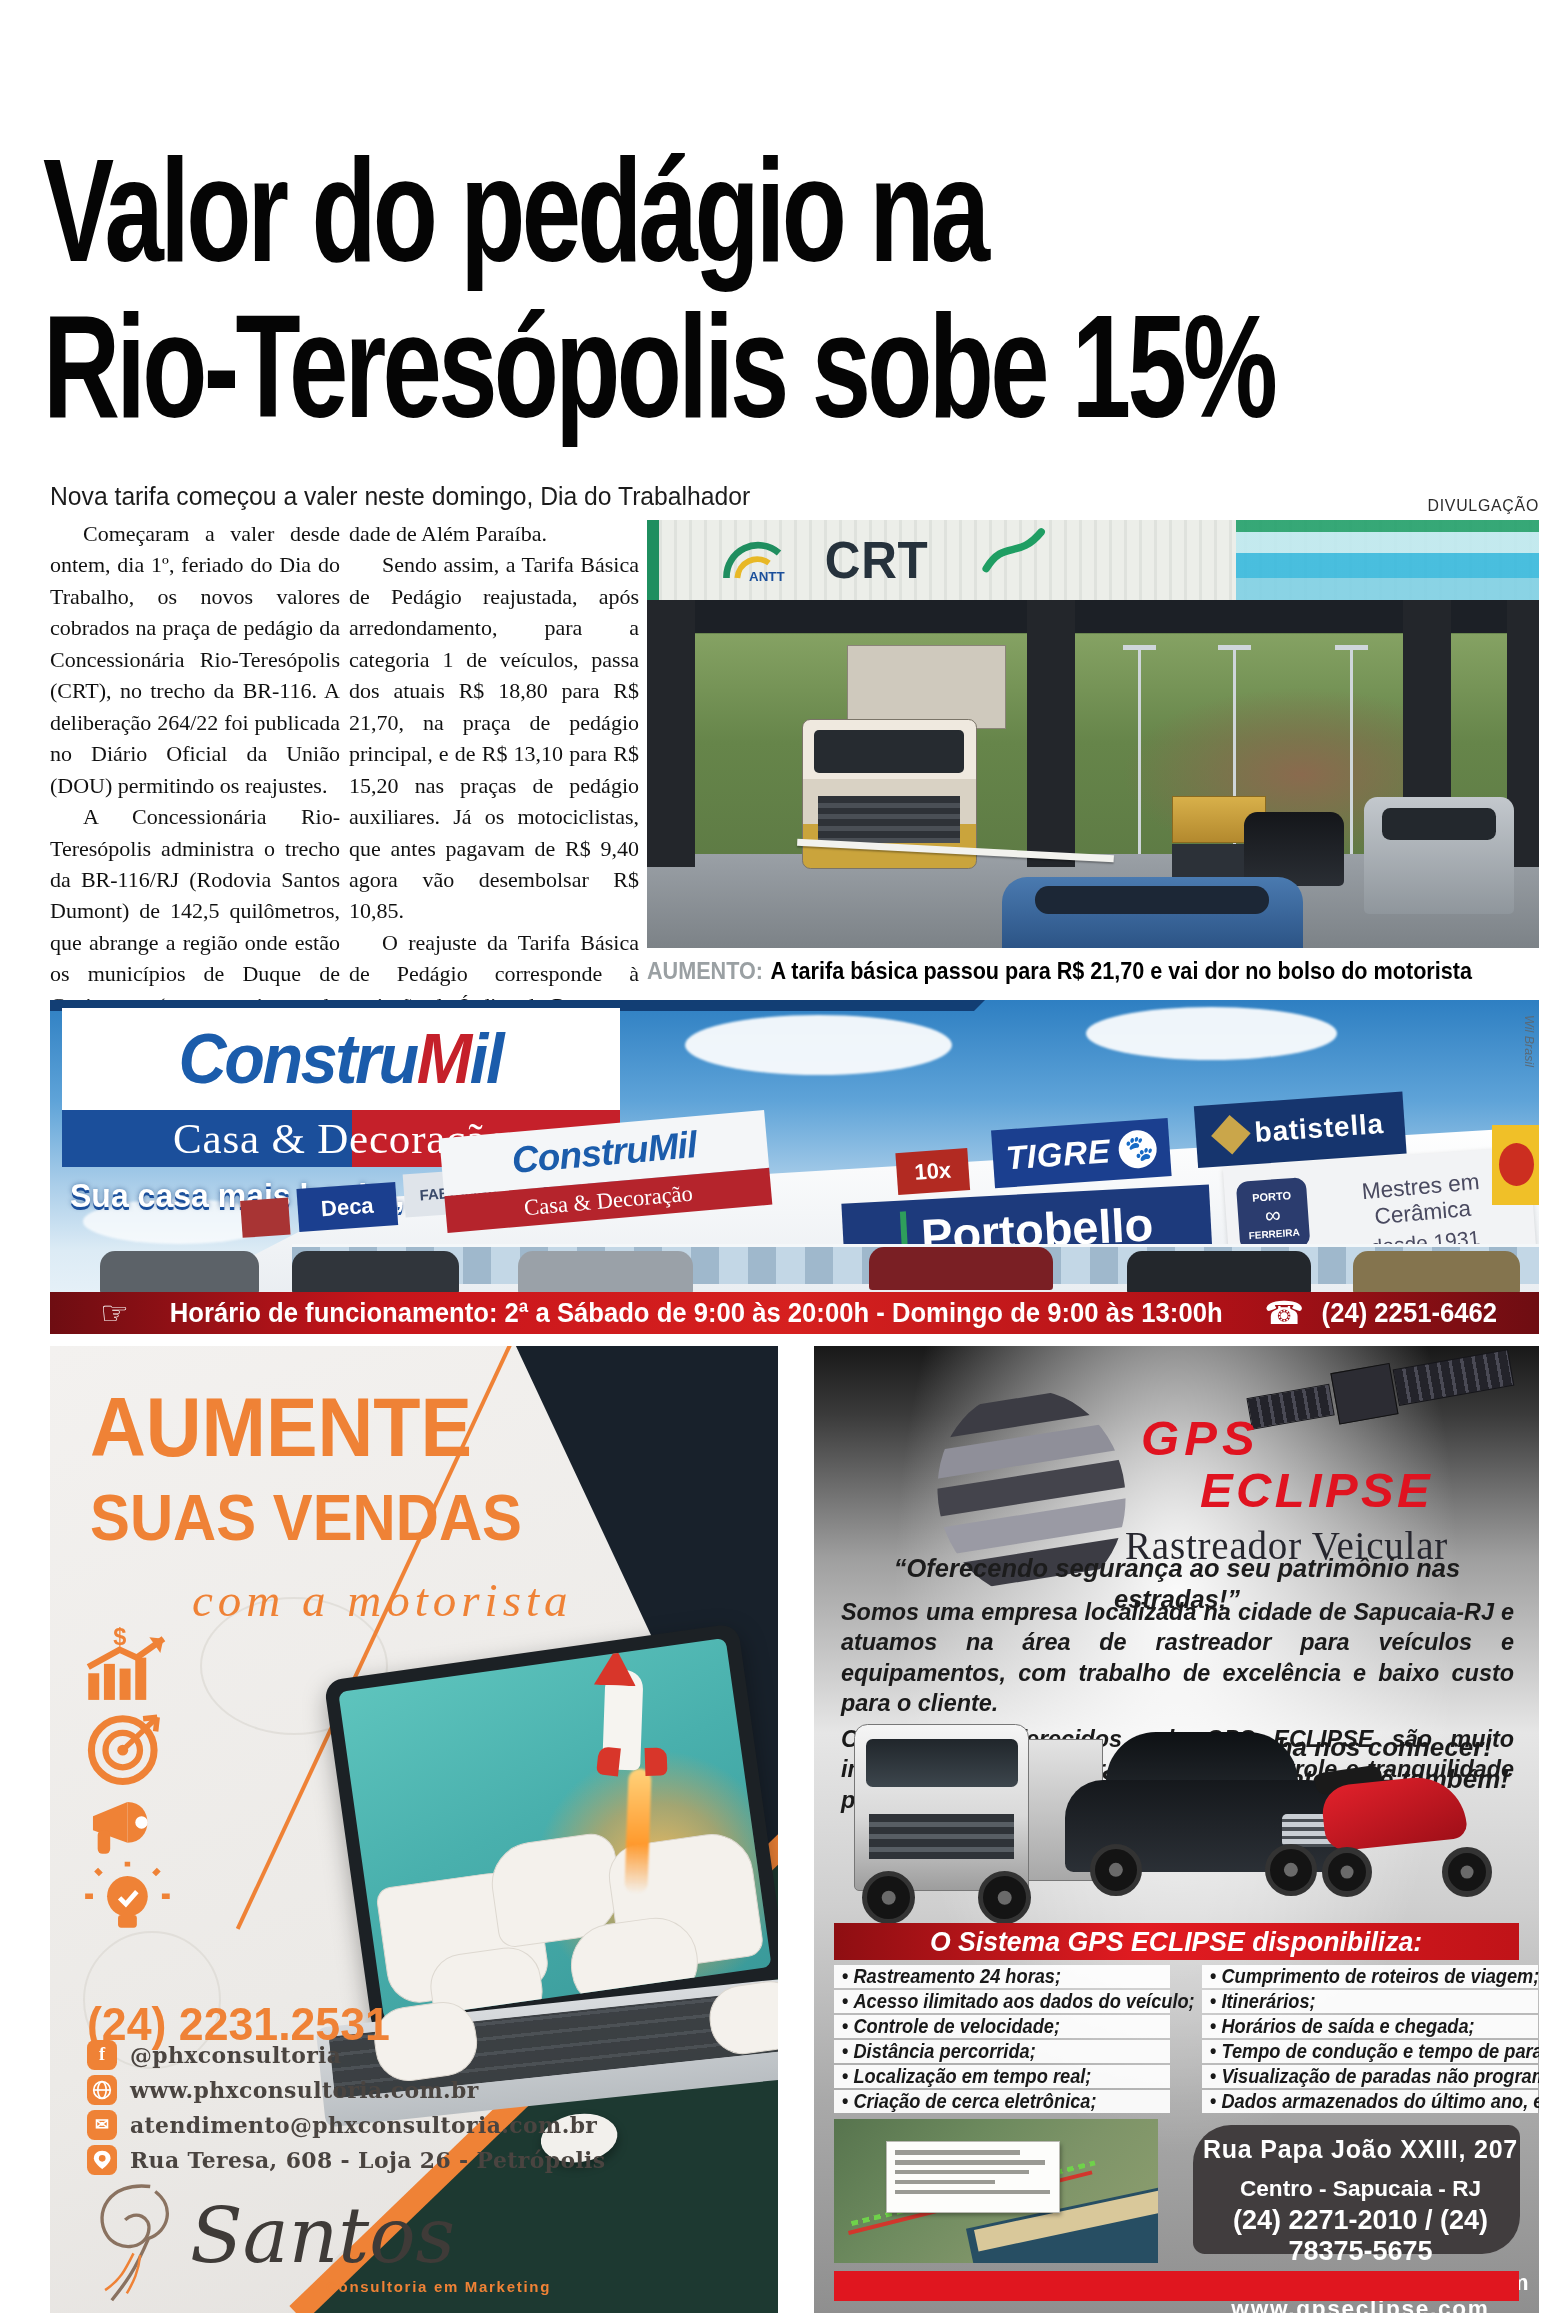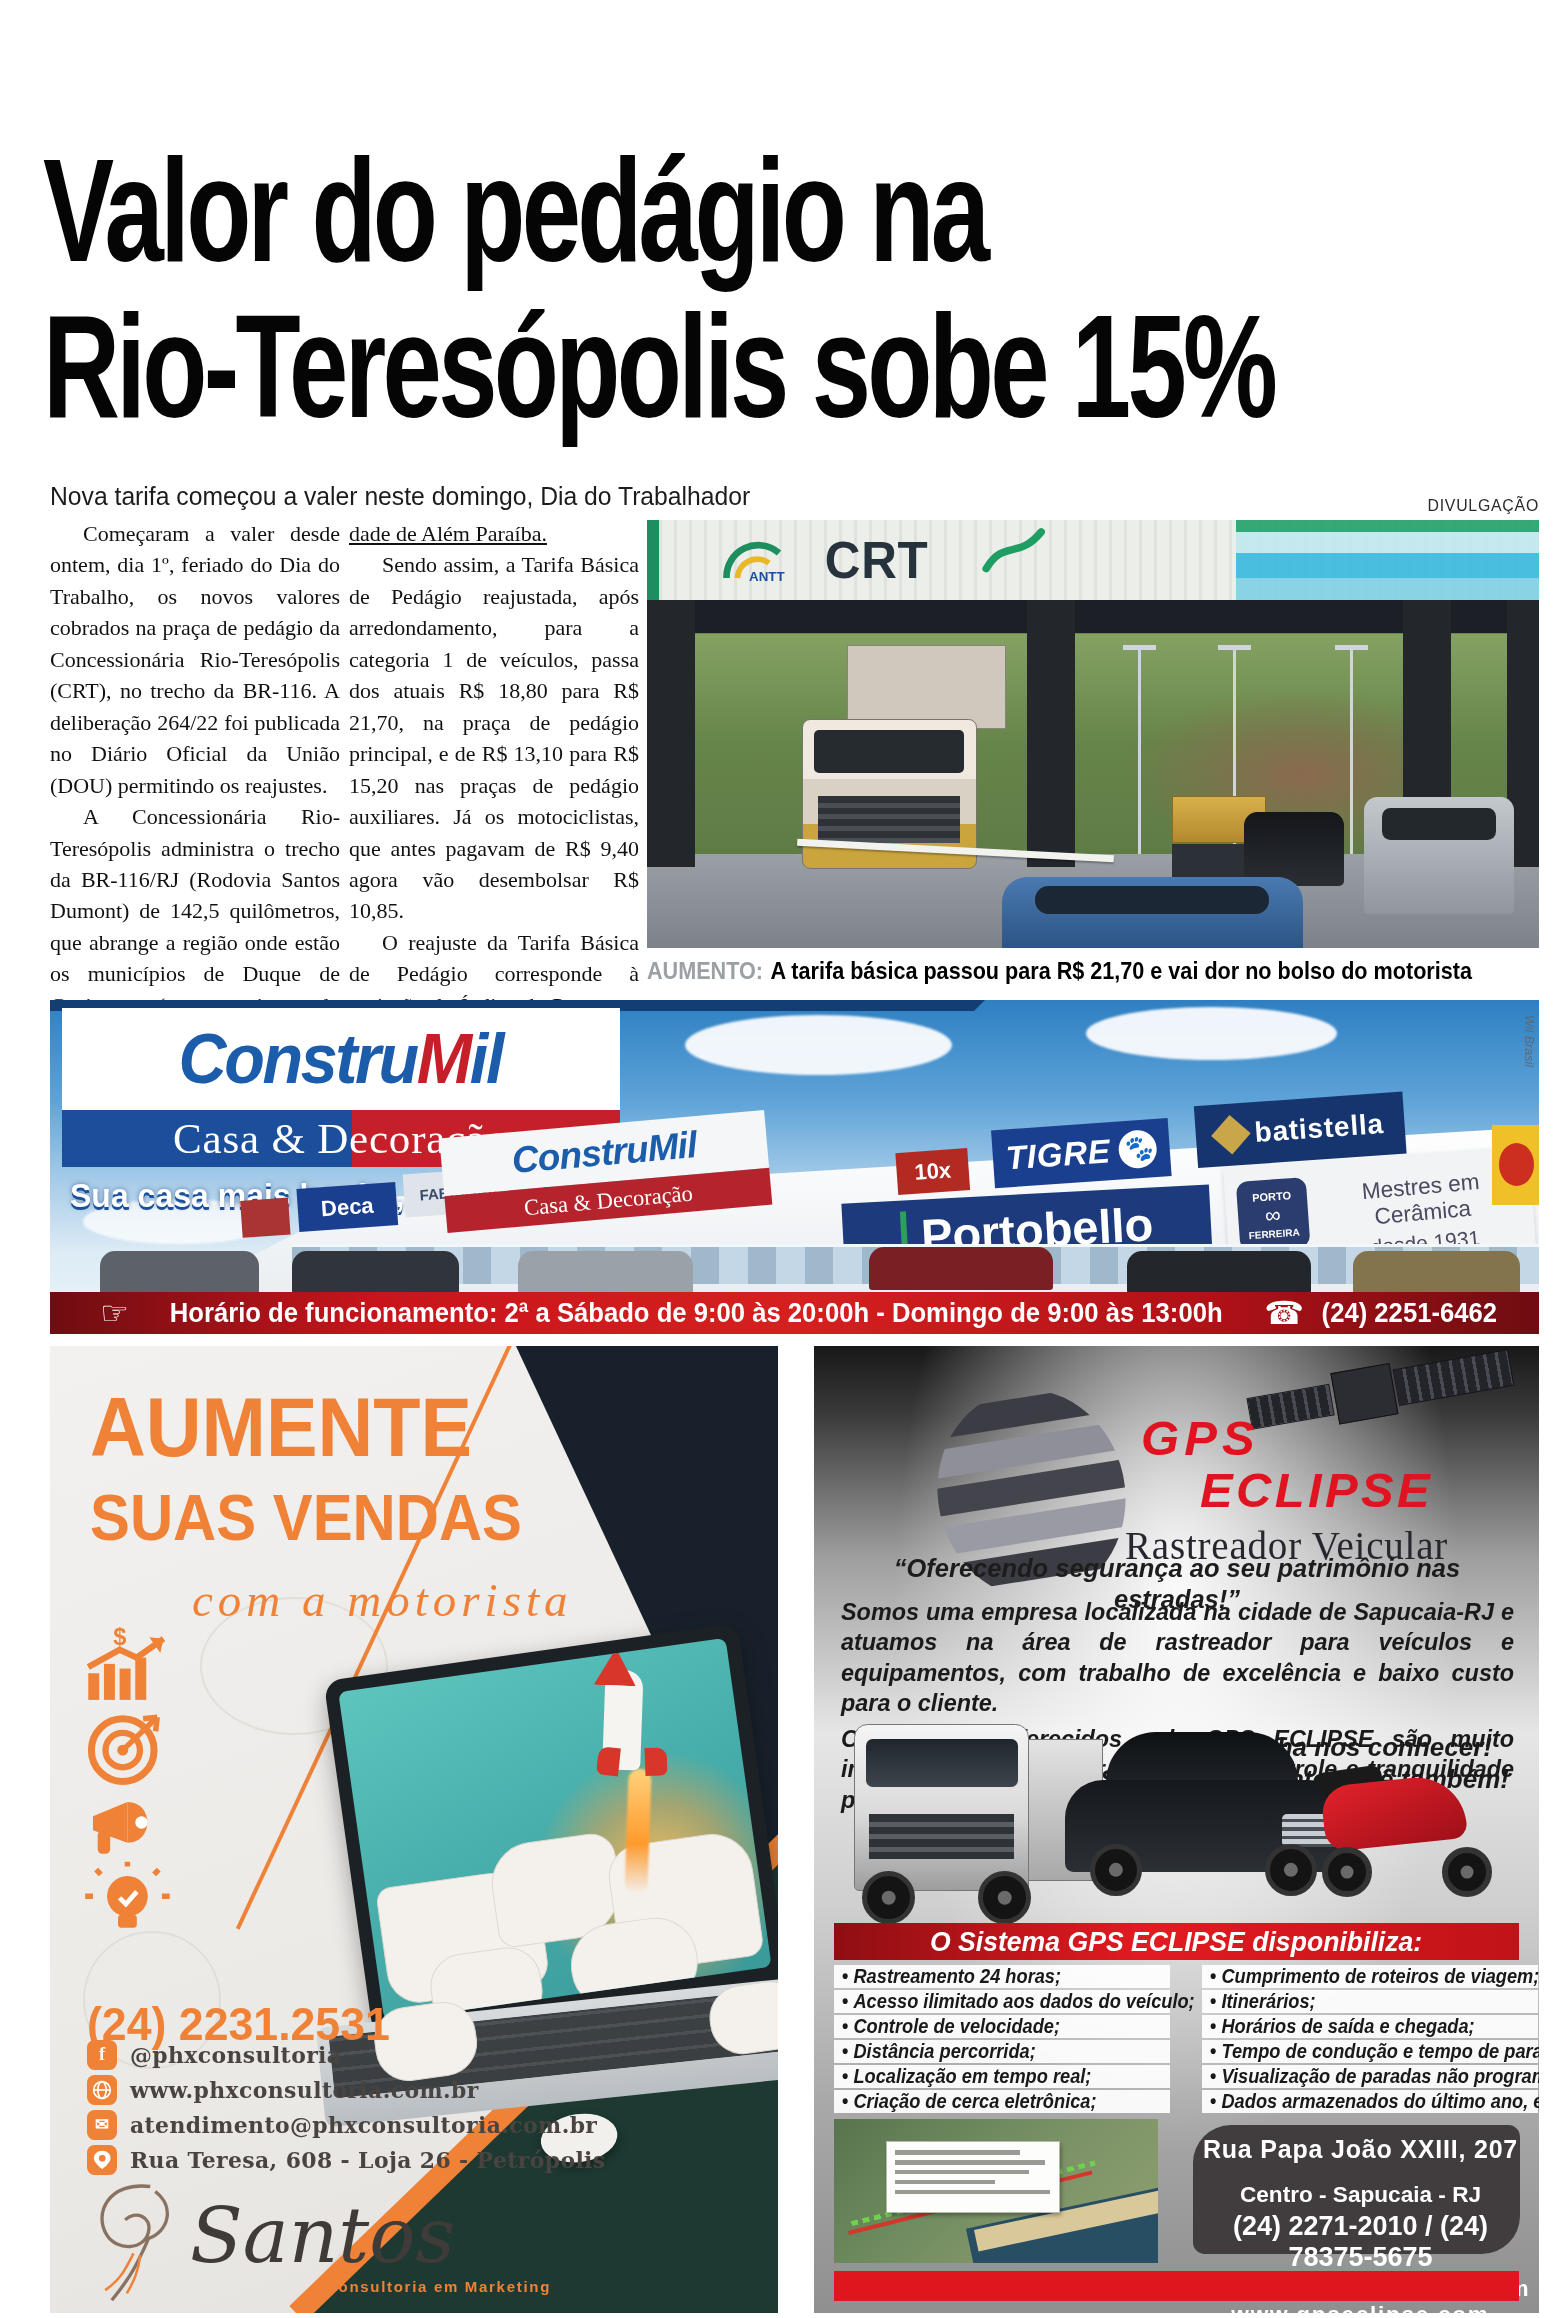--- a/index.html
+++ b/index.html
@@ -127,21 +127,21 @@
   .feat .row span::before{content:"\2022  ";font-style:normal;}
   .gmap{left:20px;top:773px;width:324px;height:144px;background:linear-gradient(135deg,#57744e 0%,#6d8a5e 35%,#7e9468 60%,#8fa070 100%);overflow:hidden;}
   .gmap .water{position:absolute;right:-33px;bottom:-42px;width:217px;height:100px;background:#274e63;transform:rotate(-12deg);}
   .gmap .sand{position:absolute;right:-25px;bottom:33px;width:209px;height:22px;background:#d9c89a;transform:rotate(-12deg);}
   .gmap .route-r{position:absolute;left:15px;bottom:28px;width:251px;height:4.2px;background:#d2362c;transform:rotate(-14deg);transform-origin:left bottom;}
   .gmap .route-g{position:absolute;left:18.4px;bottom:37px;width:251px;height:5px;background:repeating-linear-gradient(90deg,#6fd24a 0 6.7px,rgba(0,0,0,0) 6.7px 11.7px);transform:rotate(-14deg);transform-origin:left bottom;}
   .gmap .popup{position:absolute;left:52px;top:22px;width:172px;height:70px;background:#fdfdfb;border:0.8px solid #b9b9b2;box-shadow:1.7px 2.5px 4.2px rgba(0,0,0,.35);}
   .gmap .pl{position:absolute;left:8.4px;height:4.2px;background:#9a9a94;}
   .adg-box{left:379px;top:779px;width:327px;height:129px;background:#413d3e;border-radius:38px 11.7px 38px 11.7px;color:#fff;text-align:center;padding-top:10px;box-sizing:border-box;padding-left:8px;}
   .adg-box .l1{font-size:25px;font-weight:700;letter-spacing:0.8px;}
-  .adg-box .l2{font-size:22.6px;font-weight:700;margin-top:18px;}
+  .adg-box .l2{font-size:22.6px;font-weight:700;margin-top:12px;}
   .adg-box .l3{font-size:27px;font-weight:700;margin-top:3.3px;}
   .adg-box .l4{font-size:22.6px;font-weight:600;margin-top:2.5px;letter-spacing:0.8px;}
   .adg-box .l5{font-size:22.6px;font-weight:600;letter-spacing:1.7px;}
   .adg-redbar{left:20px;top:925px;width:685px;height:30px;background:#e0161f;}
   .truckg-cab{left:40px;top:378px;width:175px;height:167px;background:linear-gradient(180deg,#f5f5f5 0%,#d9d9d9 55%,#9d9d9d 100%);border-radius:13.4px 13.4px 5px 5px;border:1.7px solid #777;box-sizing:border-box;}
   .truckg-win{left:52px;top:393px;width:152px;height:48px;background:linear-gradient(180deg,#20262b,#3d464d);border-radius:6.7px;}
   .truckg-grill{left:55px;top:468px;width:145px;height:45px;background:repeating-linear-gradient(180deg,#2f3338 0 7.5px,#585e64 7.5px 12.5px);}
   .wheel{position:absolute;border-radius:50%;background:#141414;border:5px solid #333;box-sizing:border-box;}
   .wheel::after{content:"";position:absolute;left:50%;top:50%;width:34%;height:34%;transform:translate(-50%,-50%);border-radius:50%;background:#6a6a6a;}
   .carg{left:251px;top:434px;width:292px;height:92px;background:linear-gradient(180deg,#15181c,#2b3036);border-radius:38px 50px 8.4px 8.4px;}
@@ -158,21 +158,21 @@
 
   <div class="abs headline" style="left:43px;top:138px;">Valor do pedágio na</div>
   <div class="abs headline" style="left:43px;top:294px;">Rio-Teresópolis sobe 15%</div>
   <div class="abs subtitle" style="left:50px;top:481px;">Nova tarifa começou a valer neste domingo, Dia do Trabalhador</div>
 
   <div class="abs col" style="left:50px;top:518px;">
     <p>Começaram a valer desde ontem, dia 1º, feriado do Dia do Trabalho, os novos valores cobrados na praça de pedágio da Concessionária Rio-Teresópolis (CRT), no trecho da BR-116. A deliberação 264/22 foi publicada no Diário Oficial da União (DOU) permitindo os reajustes.</p>
     <p>A Concessionária Rio-Teresópolis administra o trecho da BR-116/RJ (Rodovia Santos Dumont) de 142,5 quilômetros, que abrange a região onde estão os municípios de Duque de Caxias (a partir do entroncamento com a BR-040/RJ), Magé, Guapimirim, Teresópolis, São José do Vale do Rio Preto e Sapucaia, indo até a divisa com Minas Gerais, próximo à ci-</p>
   </div>
   <div class="abs col" style="left:349px;top:518px;">
-    <p style="text-indent:0;text-decoration:underline;">dade de Além Paraíba.</p>
+    <p style="text-indent:0;">dade de Além Paraíba.</p>
     <p>Sendo assim, a Tarifa Básica de Pedágio reajustada, após arredondamento, para a categoria 1 de veículos, passa dos atuais R$ 18,80 para R$ 21,70, na praça de pedágio principal, e de R$ 13,10 para R$ 15,20 nas praças de pedágio auxiliares. Já os motociclistas, que antes pagavam de R$ 9,40 agora vão desembolsar R$ 10,85.</p>
     <p>O reajuste da Tarifa Básica de Pedágio corresponde à variação do Índice de Preços ao Consumidor Amplo – IPCA no período, que indicou o percentual positivo de 15,13%. Os novos valores passam a valer a partir a partir de zero hora do dia 1º de maio de 2022.</p>
   </div>
 
   <div class="abs credit" style="left:1205px;top:496px;">DIVULGAÇÃO</div>
 
   <div class="abs photo">
     <div class="abs ph-band"></div>
     <div class="abs ph-band-teal"></div>
     <div class="abs ph-greenedge"></div>

